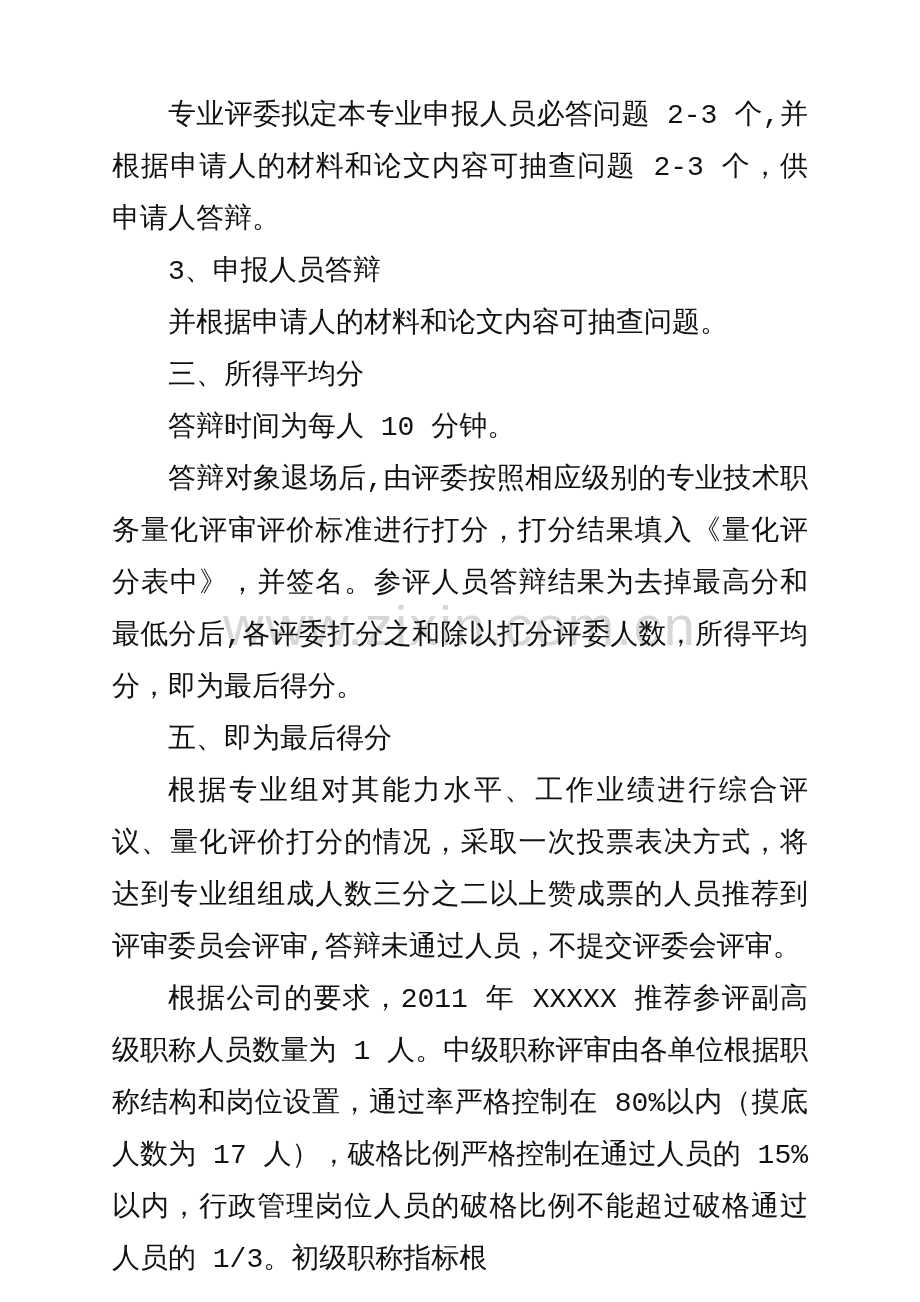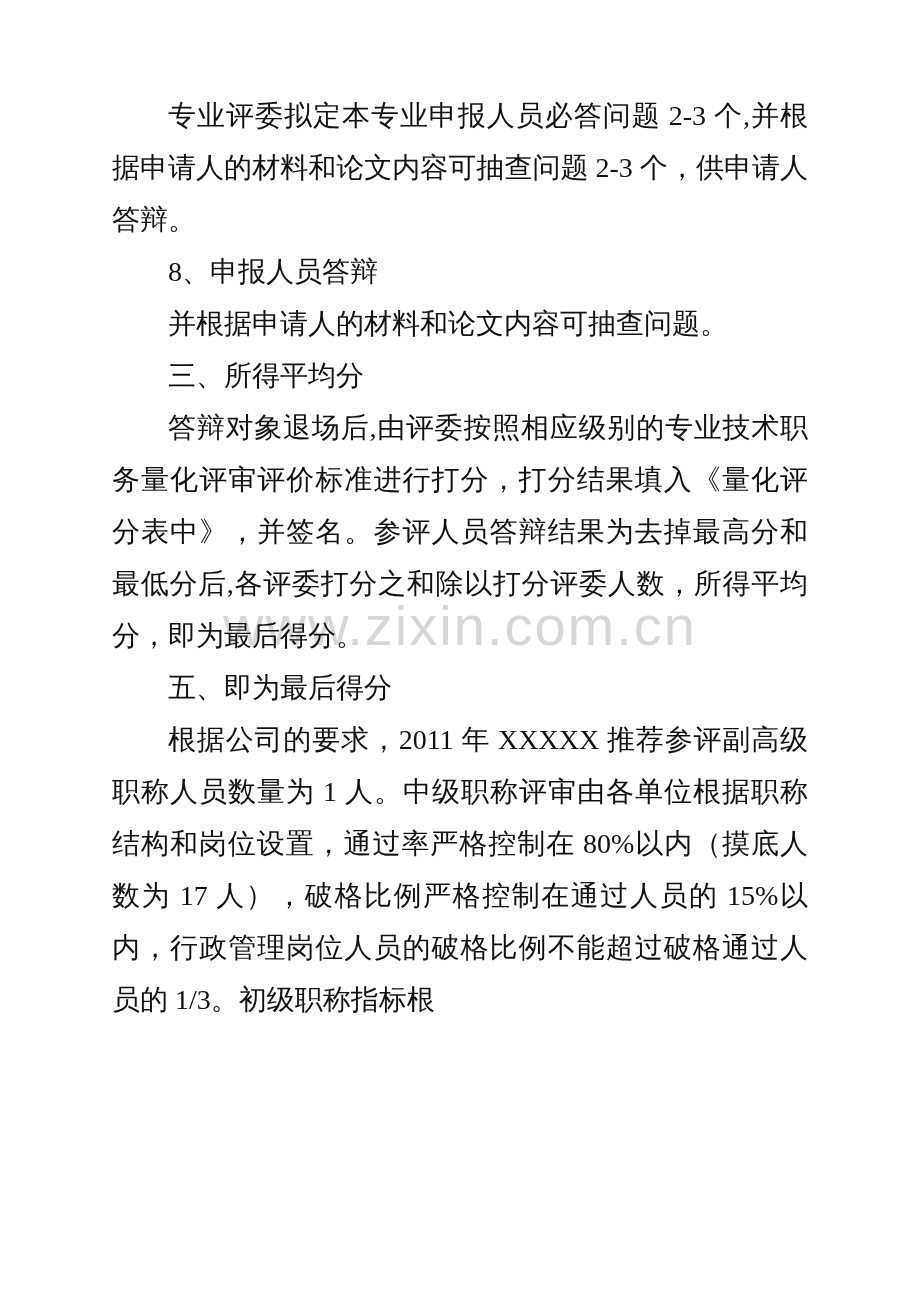--- a/index.html
+++ b/index.html
@@ -23,20 +23,21 @@
   }
   .doc-body {
     position: relative;
     z-index: 2;
   }
   .doc-body p {
     margin: 0;
     text-indent: 2em;
     text-align: justify;
     word-break: break-all;
+    font-family: Liberation Mono, monospace;
   }
   .watermark {
     position: absolute;
     z-index: 1;
     top: 600px;
     left: 0;
     width: 920px;
     text-align: center;
     font-family: "Liberation Sans", "DejaVu Sans", sans-serif;
     font-size: 56px;
@@ -48,21 +49,23 @@
 </style>
 </head>
 <body>
 
 <div class="page">
 
   <div class="watermark">www.zixin.com.cn</div>
 
   <div class="doc-body">
     <p>专业评委拟定本专业申报人员必答问题 2-3 个,并根据申请人的材料和论文内容可抽查问题 2-3 个，供申请人答辩。</p>
-    <p>8、申报人员答辩</p>
+    <p>3、申报人员答辩</p>
     <p>并根据申请人的材料和论文内容可抽查问题。</p>
     <p>三、所得平均分</p>
+    <p>答辩时间为每人 10 分钟。</p>
     <p>答辩对象退场后,由评委按照相应级别的专业技术职务量化评审评价标准进行打分，打分结果填入《量化评分表中》，并签名。参评人员答辩结果为去掉最高分和最低分后,各评委打分之和除以打分评委人数，所得平均分，即为最后得分。</p>
     <p>五、即为最后得分</p>
+    <p>根据专业组对其能力水平、工作业绩进行综合评议、量化评价打分的情况，采取一次投票表决方式，将达到专业组组成人数三分之二以上赞成票的人员推荐到评审委员会评审,答辩未通过人员，不提交评委会评审。</p>
     <p>根据公司的要求，2011 年 XXXXX 推荐参评副高级职称人员数量为 1 人。中级职称评审由各单位根据职称结构和岗位设置，通过率严格控制在 80%以内（摸底人数为 17 人），破格比例严格控制在通过人员的 15%以内，行政管理岗位人员的破格比例不能超过破格通过人员的 1/3。初级职称指标根</p>
   </div>
 
 </div>
 
 </body></html>

